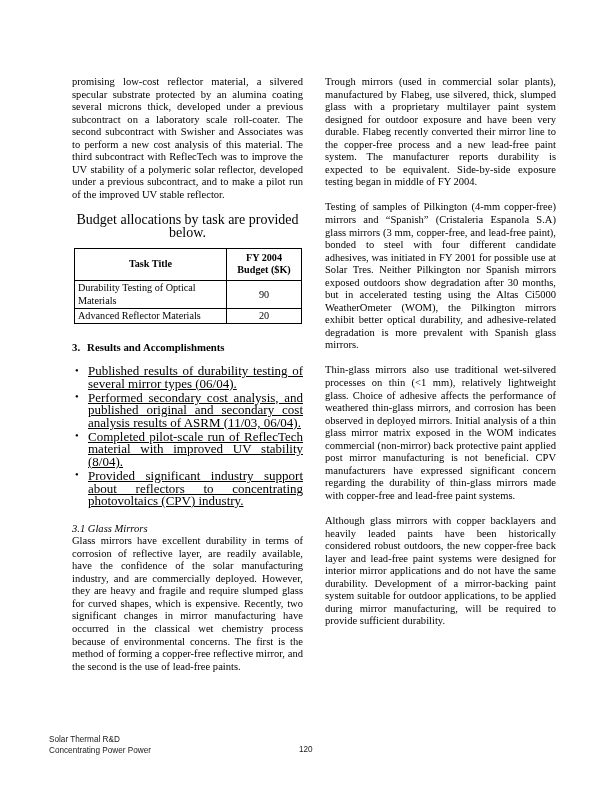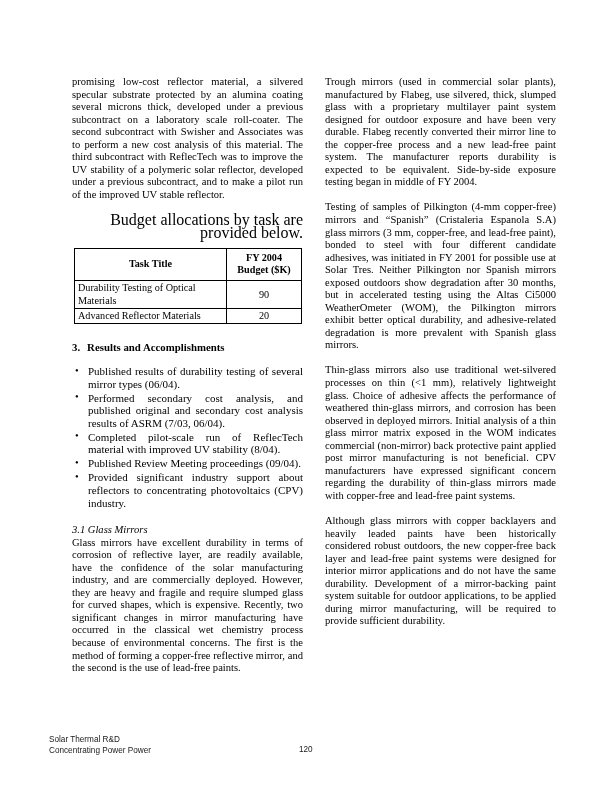--- a/index.html
+++ b/index.html
@@ -37,23 +37,23 @@
     line-height: 12.55px;
     text-align: justify;
     text-justify: inter-word;
     -webkit-hyphens: none;
     hyphens: none;
   }
   p.body.tight { margin-bottom: 0; }
 
   .budget-intro {
     margin: 0 0 9px 0;
-    font-size: 16px;
-    line-height: 12.55px;
-    text-align: right;
+    font-size: 14px;
+    line-height: 12.55px;
+    text-align: center;
   }
 
   table.budget {
     border-collapse: collapse;
     width: 210px;
     margin: 0 0 0 2px;
     table-layout: fixed;
   }
   table.budget td, table.budget th {
     border: 1px solid #000000;
@@ -89,23 +89,24 @@
 
   ul.bullets {
     list-style: none;
     margin: 0 0 0 0;
     padding: 0;
   }
   ul.bullets li {
     position: relative;
     padding-left: 16px;
     margin: 0 0 1.5px 0;
-    font-size: 11px;
+    font-size: 13px;
     line-height: 12.55px;
     text-align: justify;
+    text-decoration: underline;
   }
   ul.bullets li::before {
     content: "\2022";
     position: absolute;
     left: 3px;
     top: -0.5px;
     font-size: 10.5px;
   }
 
   h4.subsection {
@@ -174,23 +175,22 @@
           </tr>
         </tbody>
       </table>
 
       <h3 class="section">
         <span class="num">3.</span><span>Results and Accomplishments</span>
       </h3>
 
       <ul class="bullets">
         <li>Published results of durability testing of several mirror types (06/04).</li>
-        <li>Performed secondary cost analysis, and published original and secondary cost analysis results of ASRM (7/03, 06/04).</li>
+        <li>Performed secondary cost analysis, and published original and secondary cost analysis results of ASRM (11/03, 06/04).</li>
         <li>Completed pilot-scale run of ReflecTech material with improved UV stability (8/04).</li>
-        <li>Published Review Meeting proceedings (09/04).</li>
         <li>Provided significant industry support about reflectors to concentrating photovoltaics (CPV) industry.</li>
       </ul>
 
       <h4 class="subsection">3.1 Glass Mirrors</h4>
 
       <p class="body tight">Glass mirrors have excellent durability in terms of corrosion of reflective layer, are readily available, have the confidence of the solar manufacturing industry, and are commercially deployed. However, they are heavy and fragile and require slumped glass for curved shapes, which is expensive. Recently, two significant changes in mirror manufacturing have occurred in the classical wet chemistry process because of environmental concerns.  The first is the method of forming a copper-free reflective mirror, and the second is the use of lead-free paints.</p>
 
     </div>
 
     <div class="col col-right">

